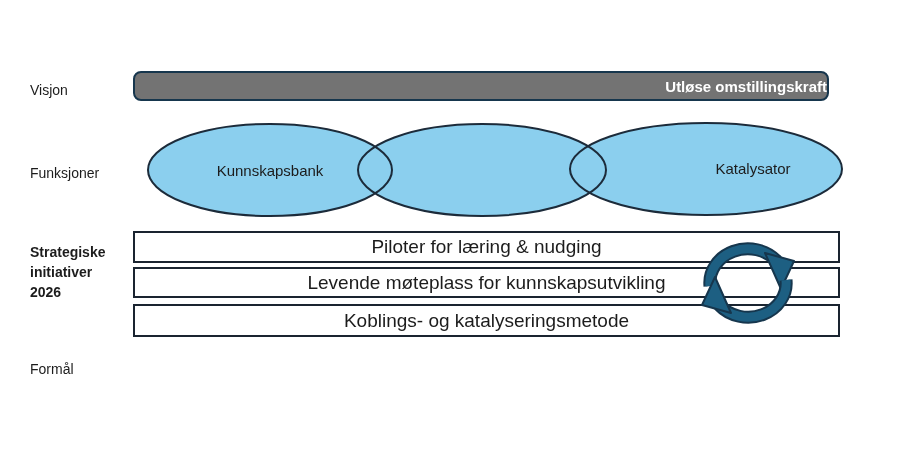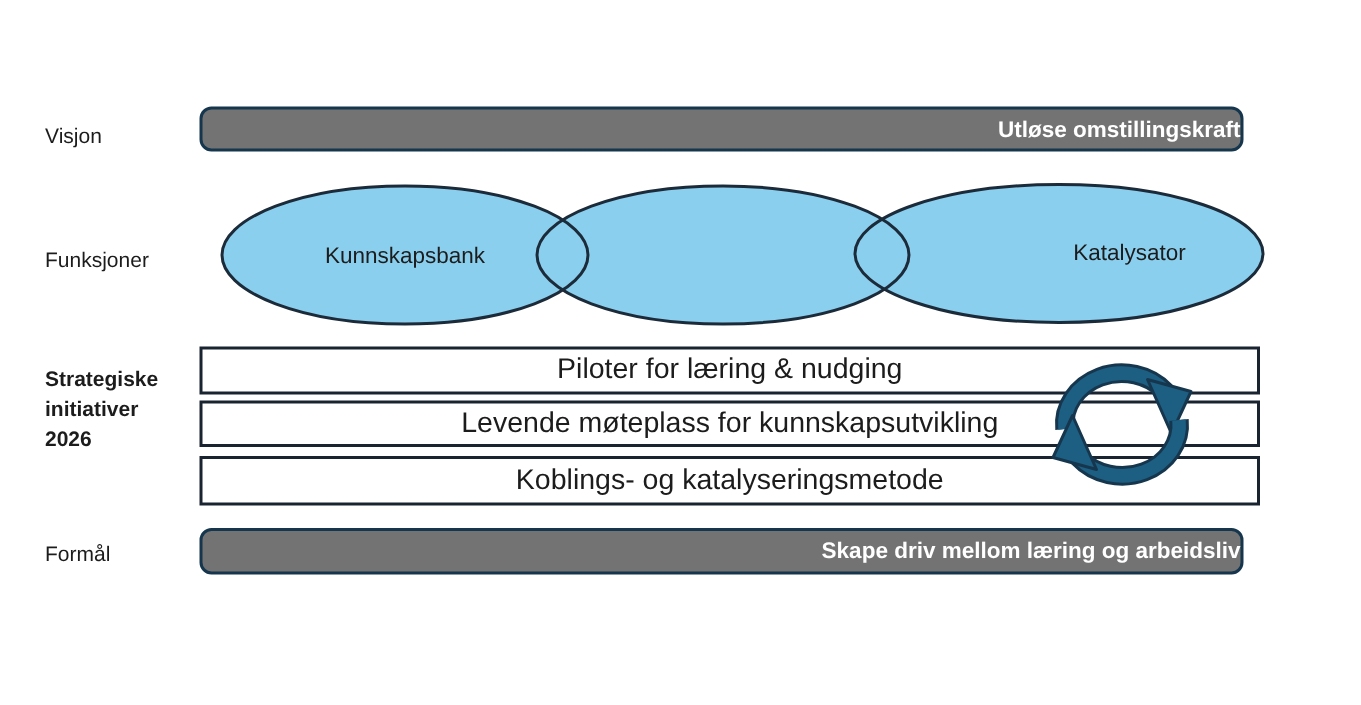--- a/index.html
+++ b/index.html
@@ -110,17 +110,14 @@
 
     <path class="cyc-out" d="M 12 46 A 38 34 0 0 1 79 21"></path>
     <path class="cyc-in" d="M 12 46 A 38 34 0 0 1 79 21"></path>
     <polygon class="cyc-head" points="67,13 96,21 83,49"></polygon>
 
     <path class="cyc-out" d="M 88 40 A 38 34 0 0 1 21 65"></path>
     <path class="cyc-in" d="M 88 40 A 38 34 0 0 1 21 65"></path>
     <polygon class="cyc-head" points="33,73 4,65 17,37"></polygon>
   </svg>
 
-  <div class="pill-bar" style="top:352px; height:31px;">
-    <span>Skape driv mellom læring og arbeidsliv</span>
-  </div>
 
 </div>
 
 </body></html>

